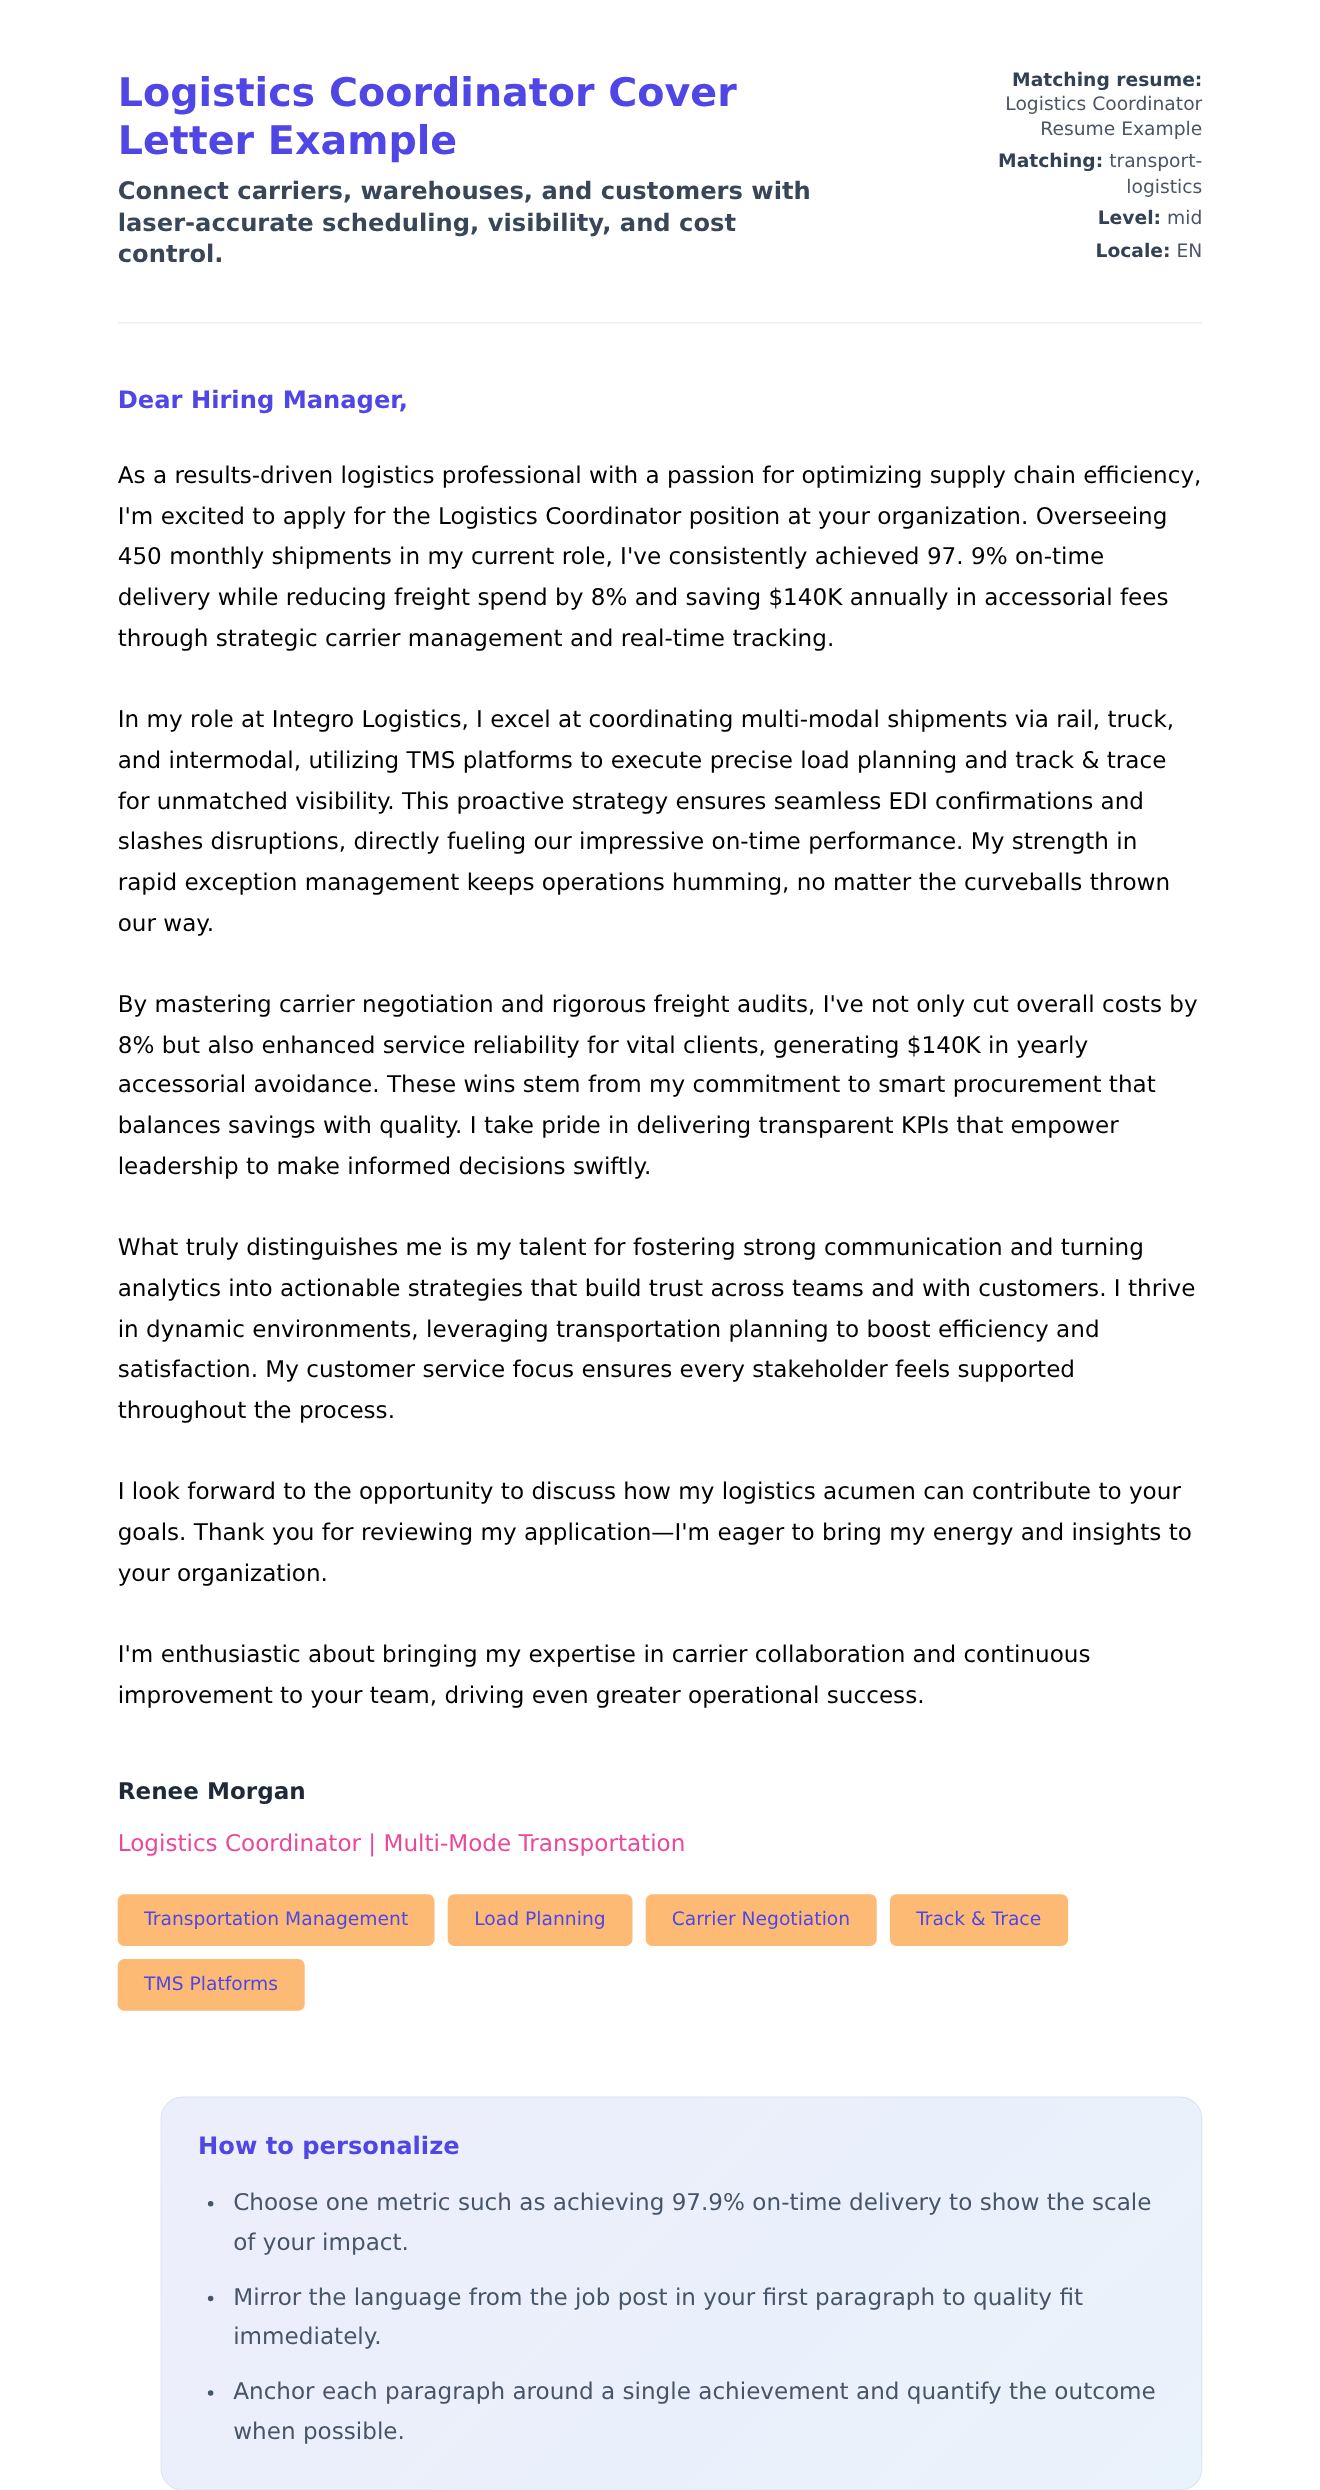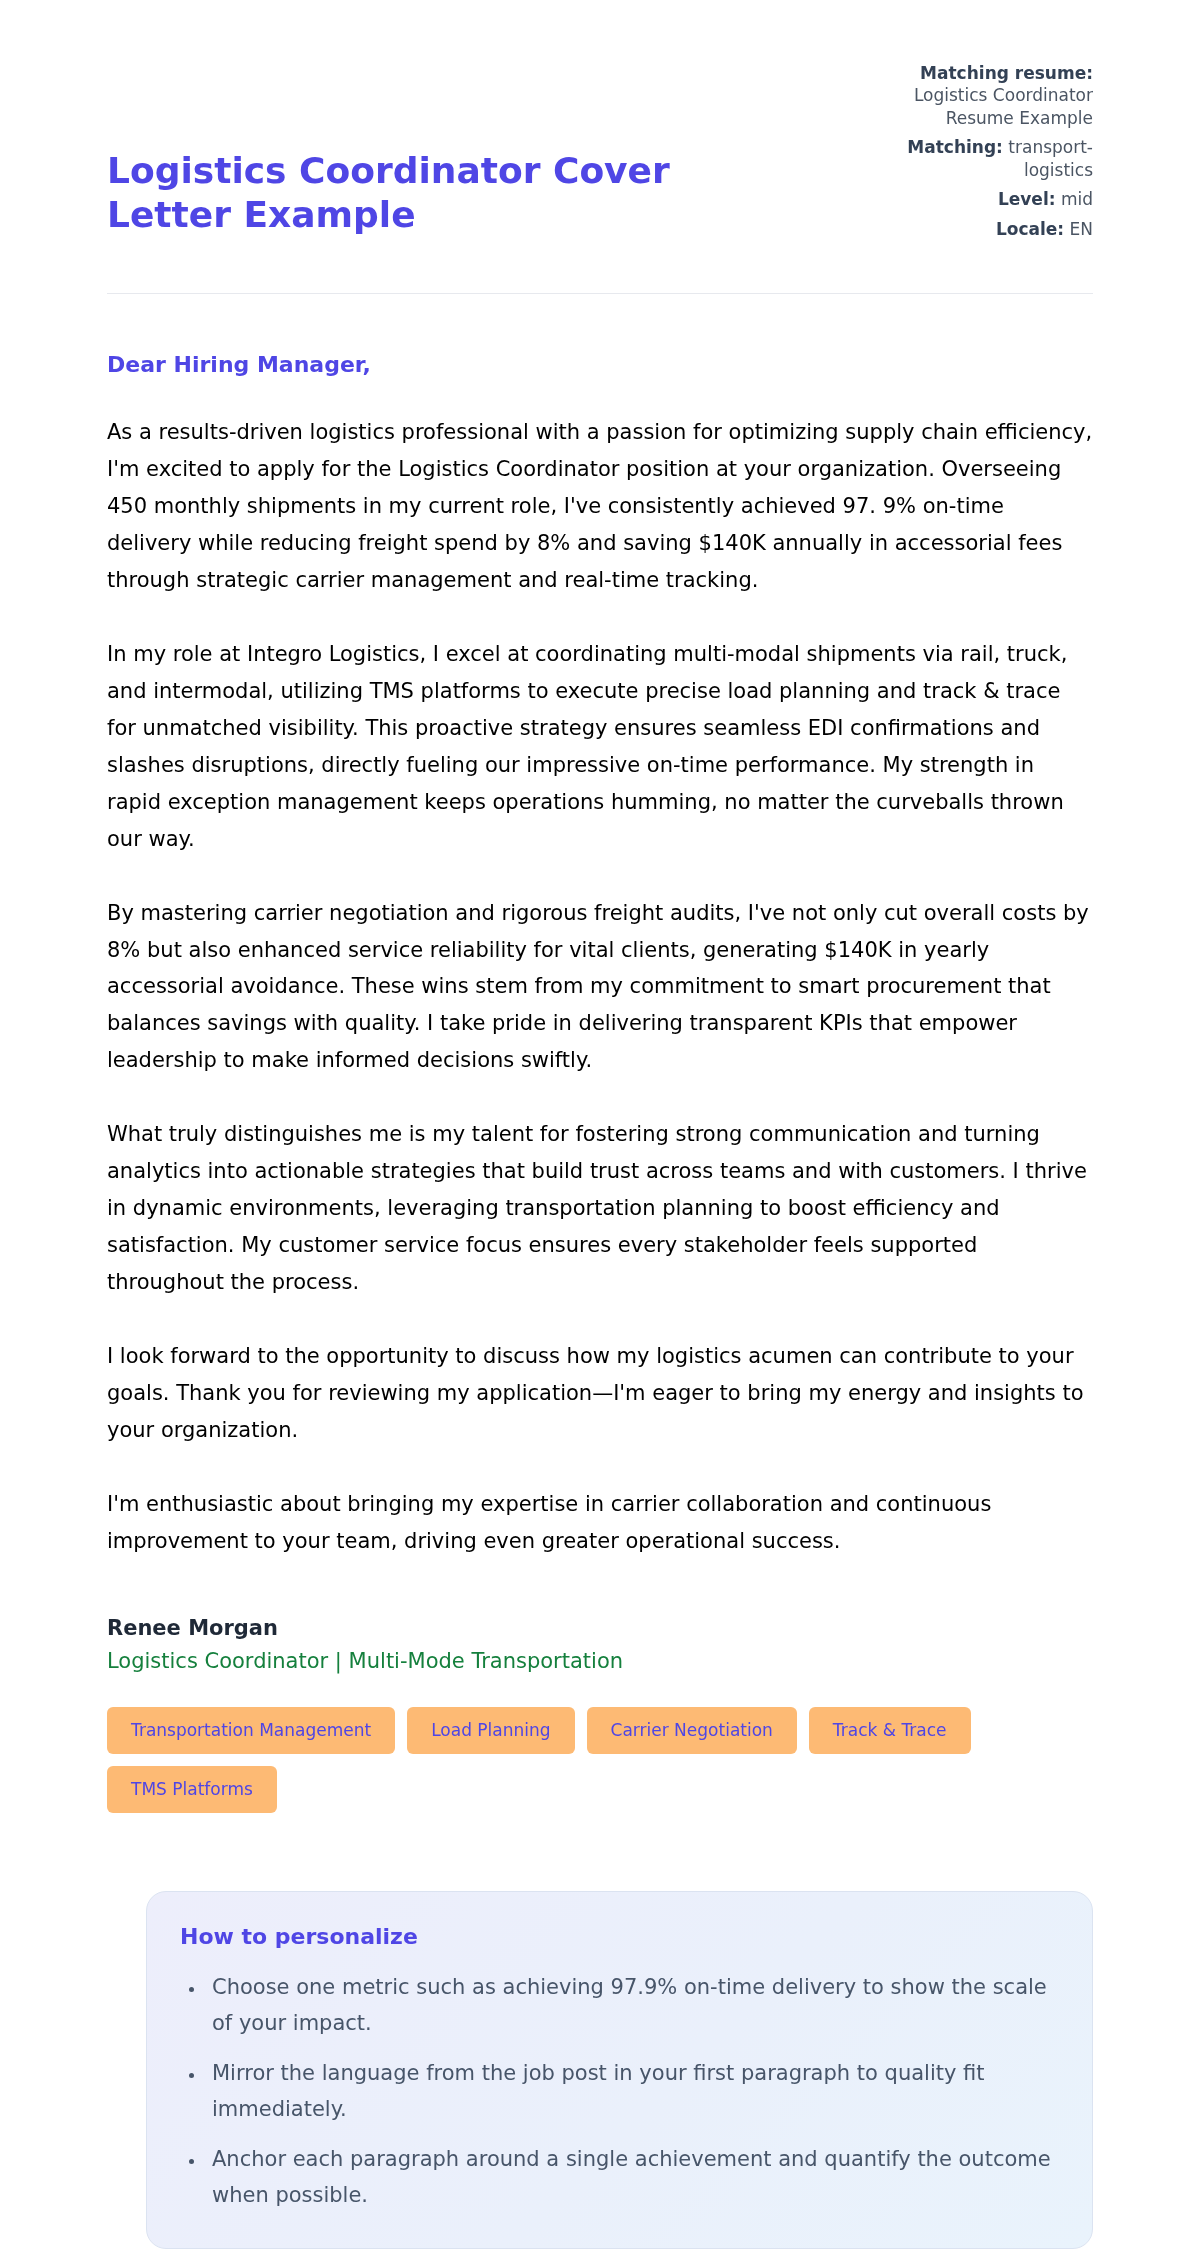--- a/index.html
+++ b/index.html
@@ -69,23 +69,23 @@
     line-height: 1.76;
     color: #000000;
   }
   .sig-name {
     margin: 56px 0 0;
     font-size: 21px;
     font-weight: bold;
     color: #1f2937;
   }
   .sig-title {
-    margin: 9px 0 0;
+    margin: 24px 0 0;
     font-size: 21px;
-    color: #15803d;
+    color: #ec4899;
   }
   
   .tag-list {
     display: flex;
     flex-wrap: wrap;
     gap: 12px;
     margin-top: 34px;
   }
   .tag {
     background: #fdba74;
@@ -123,20 +123,21 @@
   .personalize-list li::marker { color: #475569; font-size: 17px; }
 </style>
 </head>
 <body>
 
 <div class="page">
 
   <div class="header">
     <div class="header-left">
       <h1 class="page-title">Logistics Coordinator Cover Letter Example</h1>
+      <p class="page-subtitle">Connect carriers, warehouses, and customers with laser-accurate scheduling, visibility, and cost control.</p>
     </div>
     <div class="meta-panel">
       <div class="meta-row">
         <span class="meta-label">Matching resume:</span>
         <span>Logistics Coordinator Resume Example</span>
       </div>
       <div class="meta-row">
         <span class="meta-label">Matching:</span>
         <span>transport-logistics</span>
       </div>

